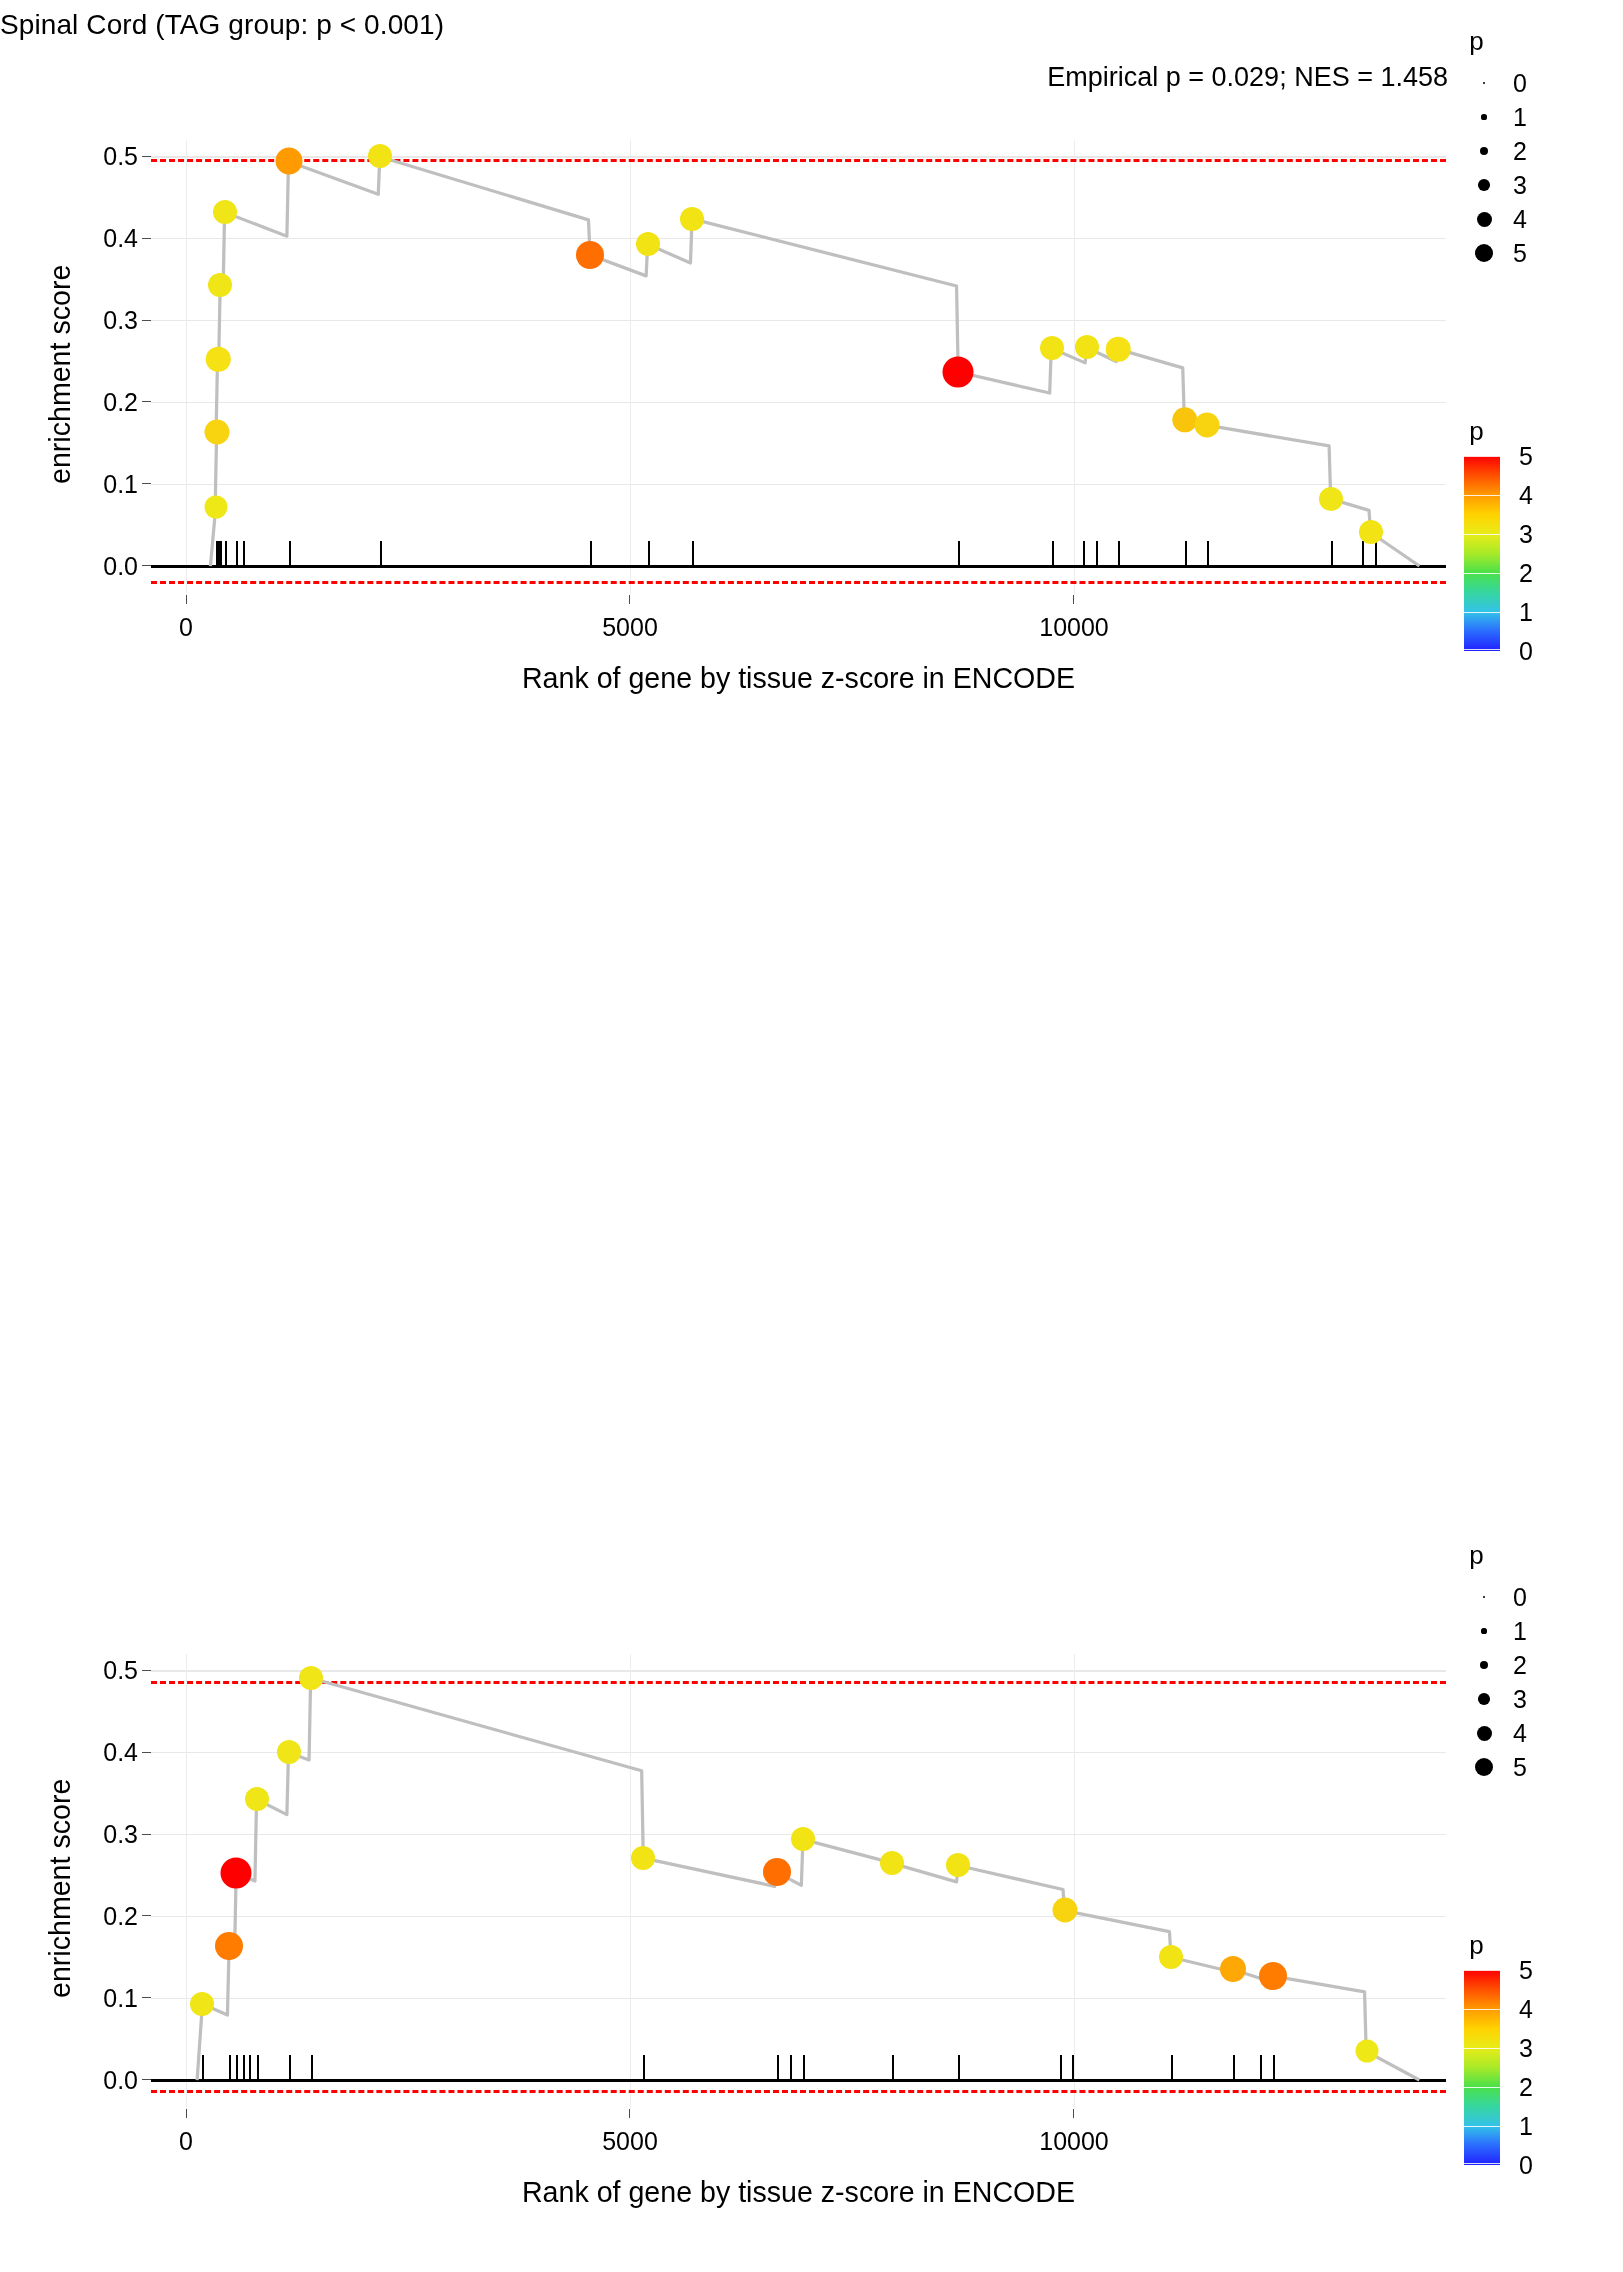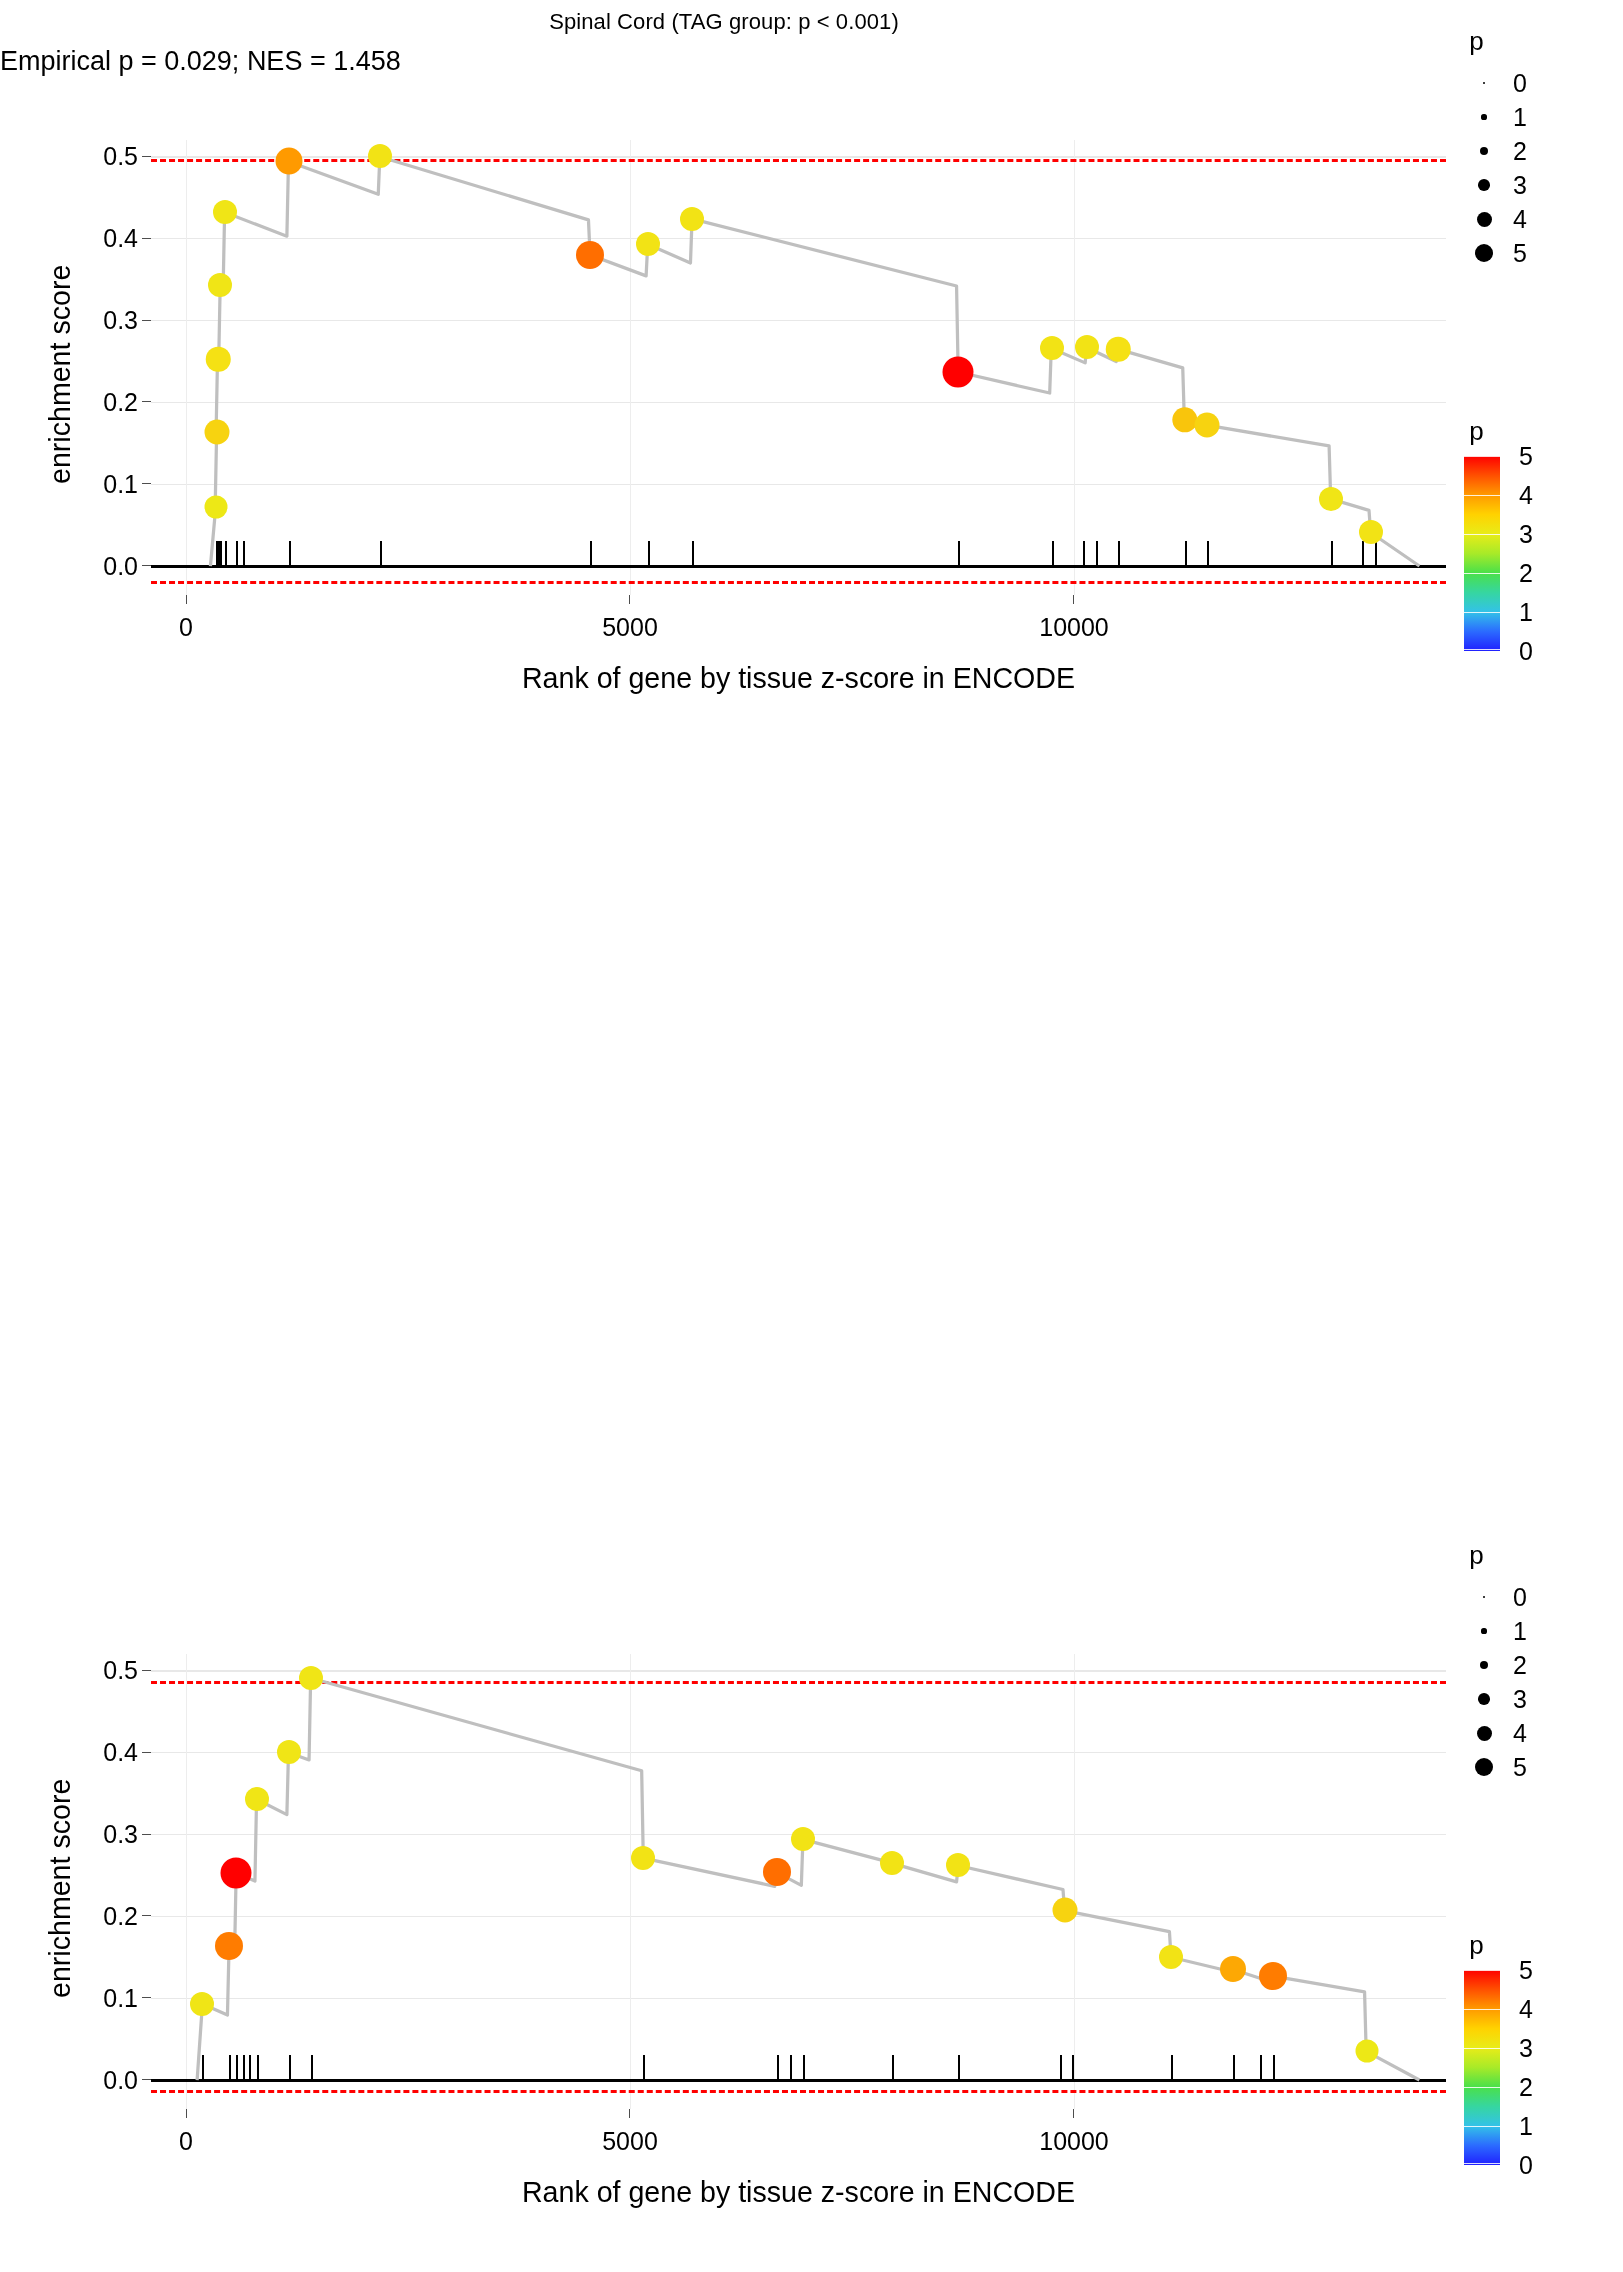--- a/index.html
+++ b/index.html
@@ -29,30 +29,29 @@
     left: 0;
     top: 0;
     width: 1623px;
     height: 757px;
   }
   .title {
     position: absolute;
     left: 0;
     top: 9px;
     width: 1448px;
-    text-align: center;
-    font-size: 22px;
+    font-size: 28px;
     letter-spacing: 0.1px;
   }
   .subtitle {
     position: absolute;
     left: 0;
-    top: 46px;
+    top: 62px;
     width: 1448px;
-    text-align: left;
+    text-align: right;
     font-size: 27px;
   }
   .plotbox {
     position: absolute;
     left: 151px;
     top: 140px;
     width: 1295px;
     height: 455px;
     background: #ffffff;
   }

